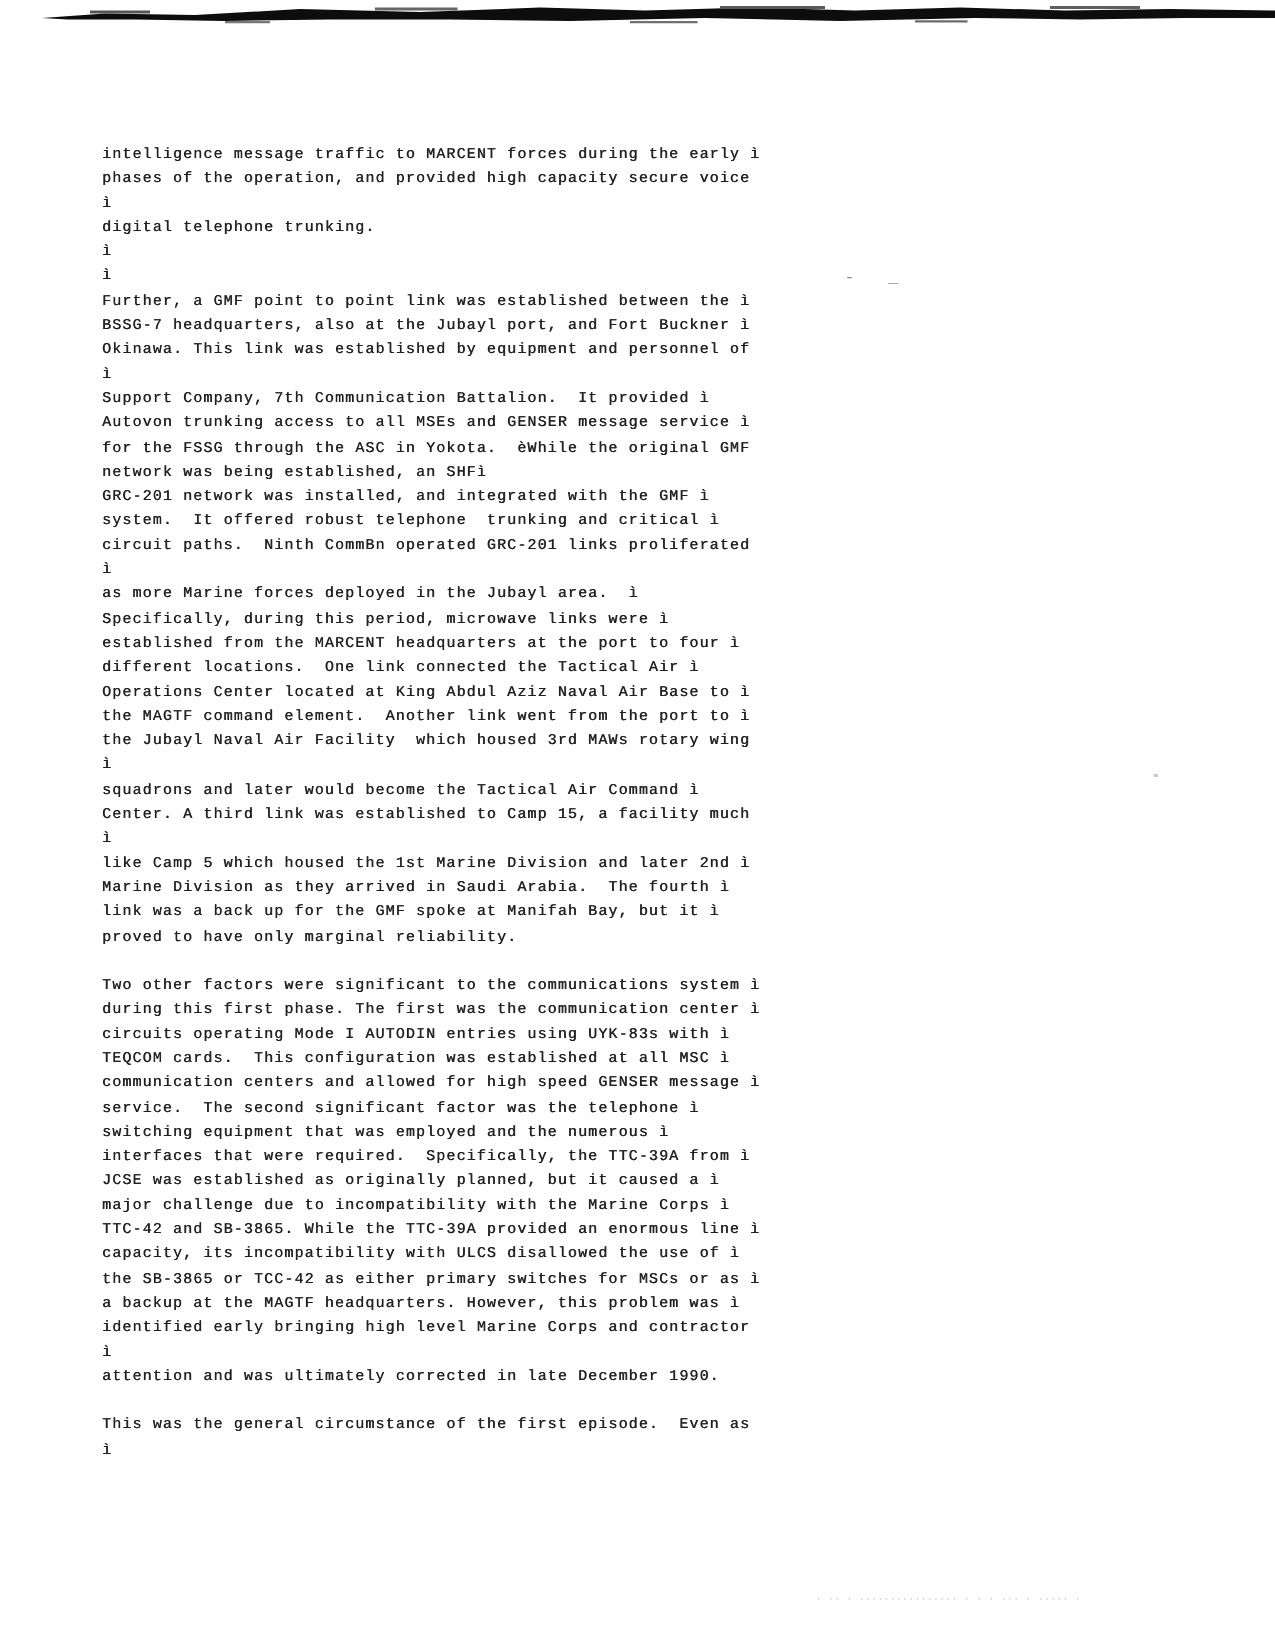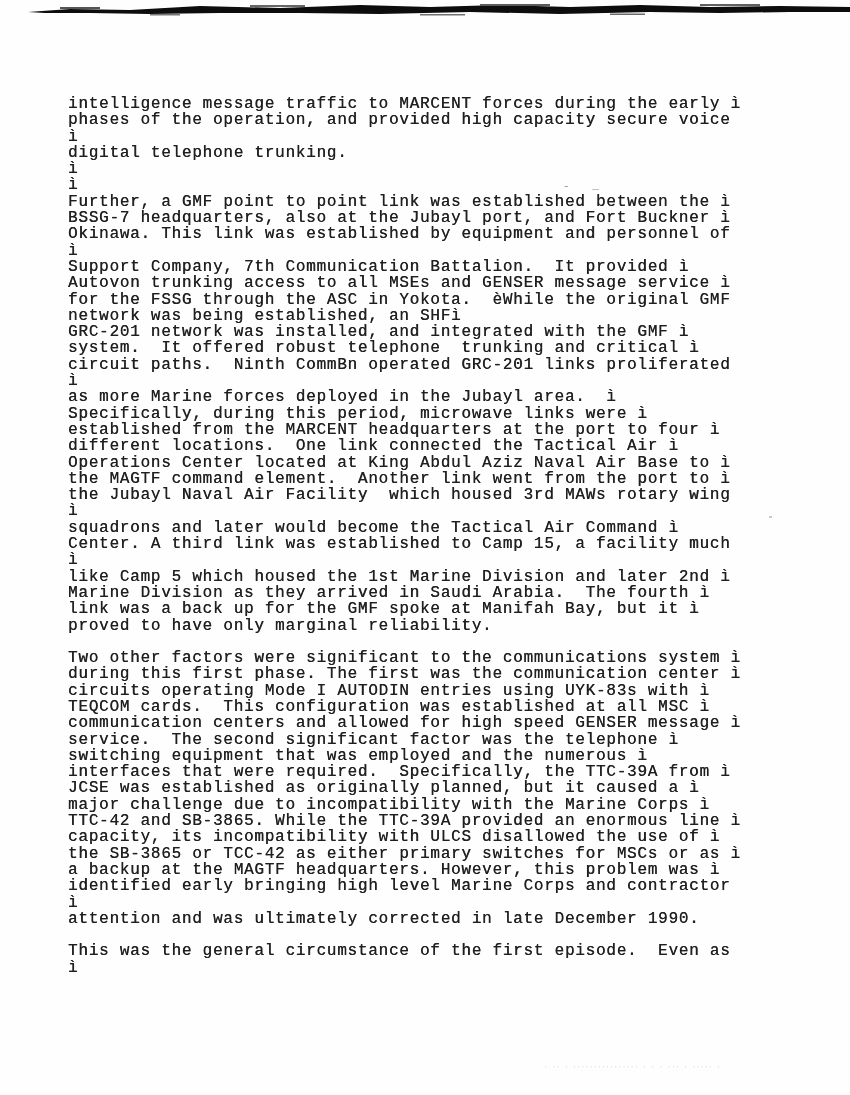--- a/index.html
+++ b/index.html
@@ -22,21 +22,21 @@
     width: 850px;
     height: 22px;
     display: block;
   }
   .body-text {
     position: absolute;
     top: 96px;
     left: 68px;
     margin: 0;
     font-family: "Liberation Mono", "DejaVu Sans Mono", monospace;
-    font-size: 16px;
+    font-size: 10px;
     line-height: 16.3px;
     letter-spacing: 0.75px;
     color: #1f1f1f;
     white-space: pre;
     text-shadow: 0.3px 0 0 #3a3a3a;
   }
   .overline-marks {
     position: absolute;
     top: 180px;
     left: 563px;

